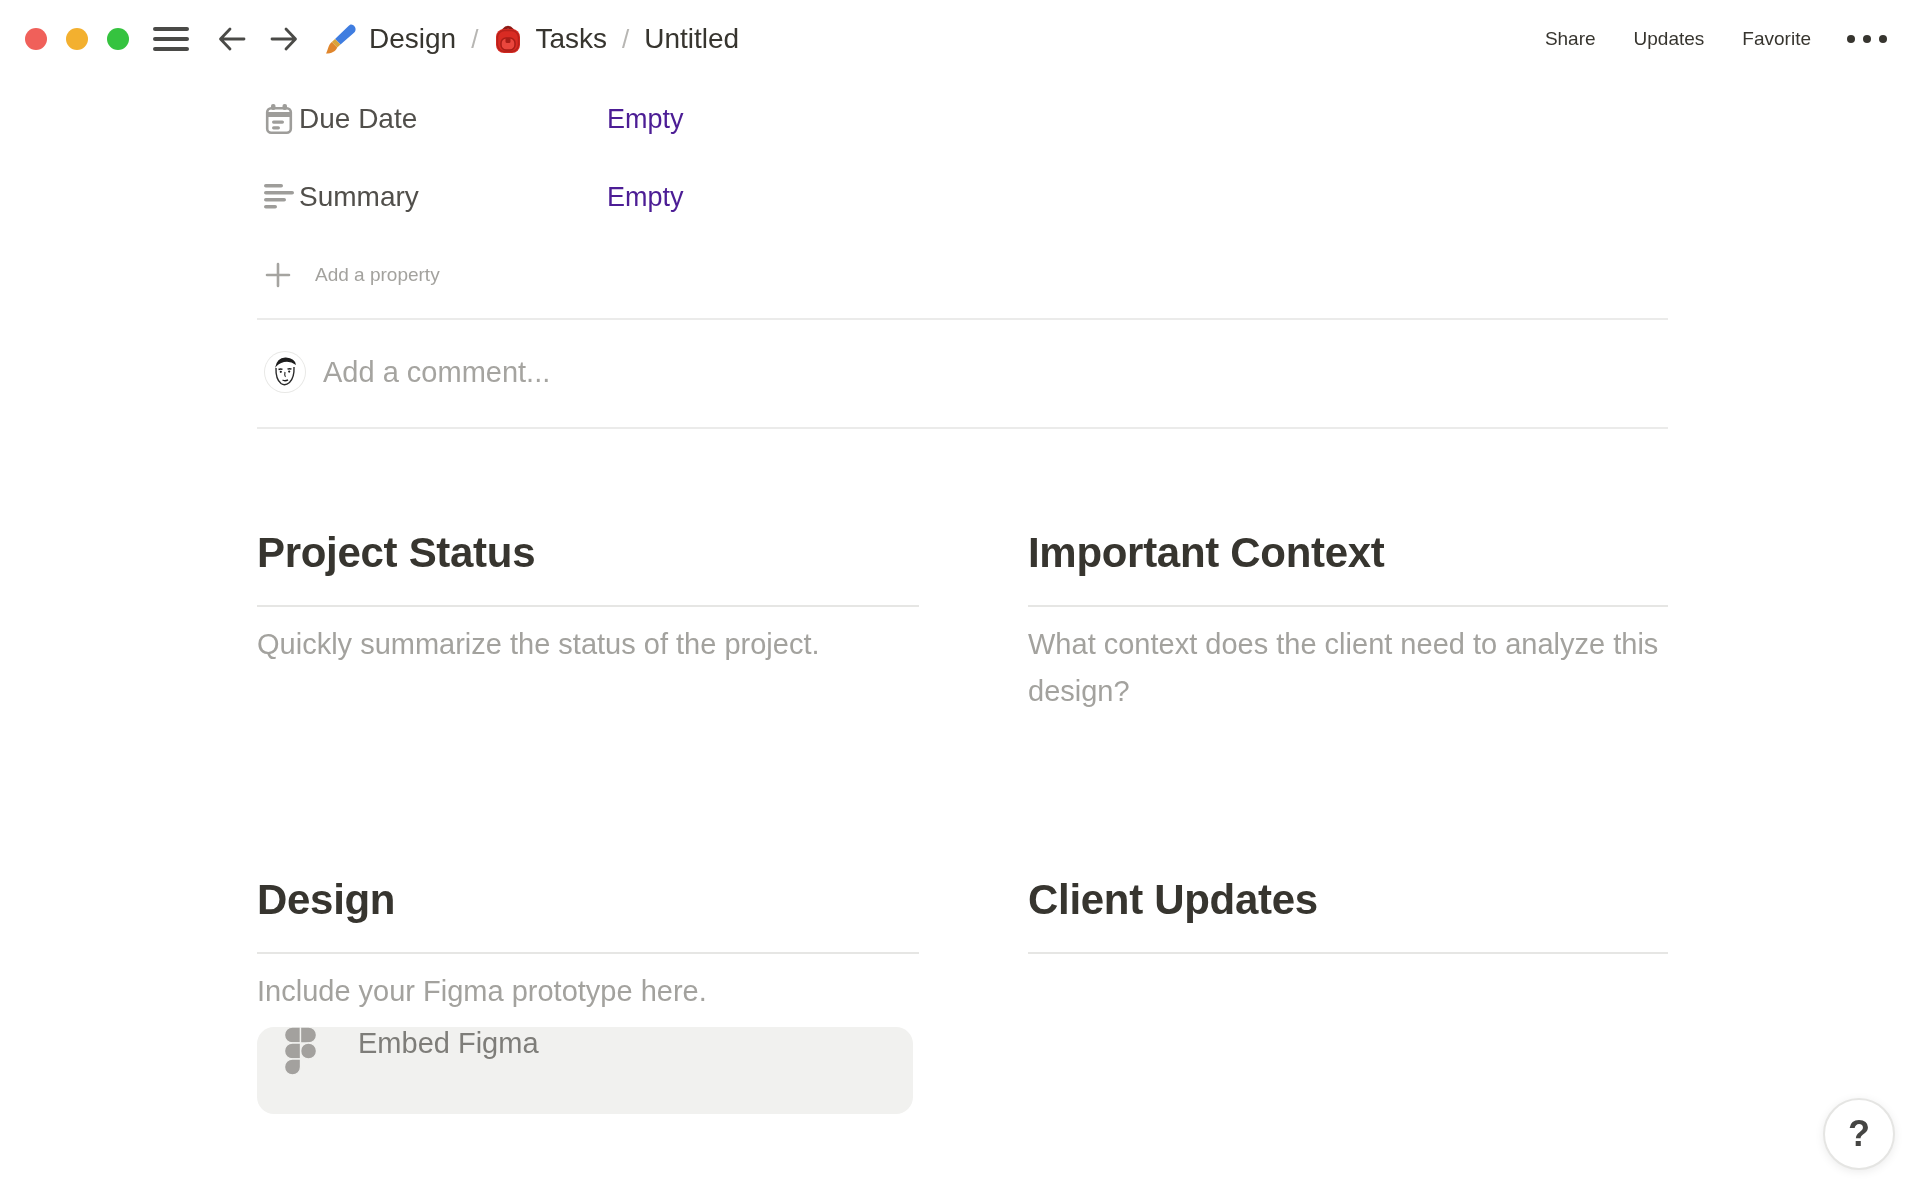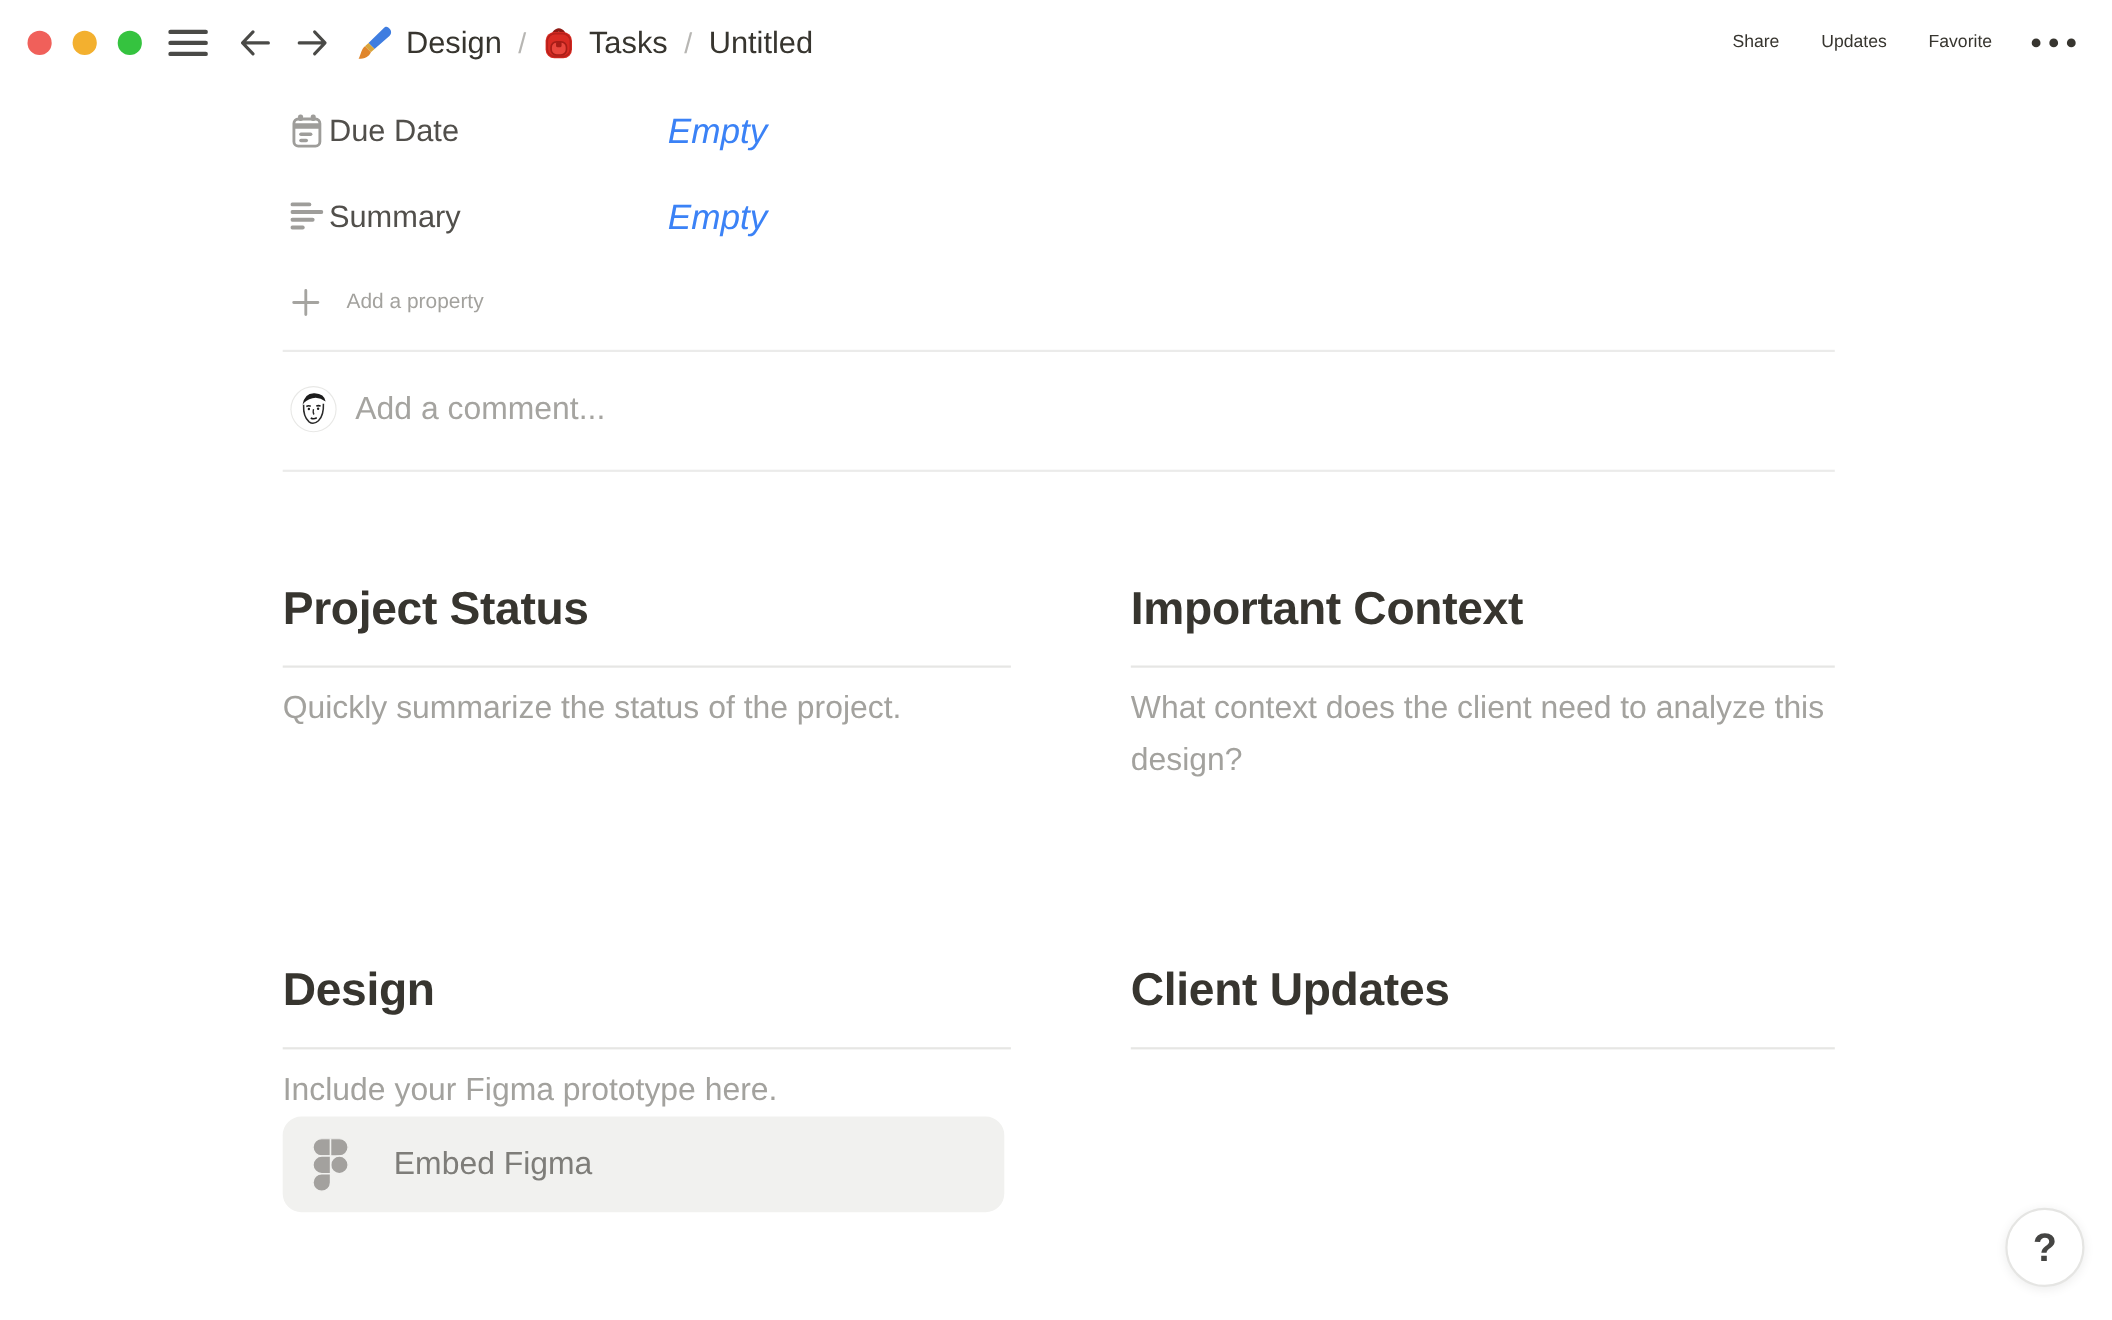--- a/index.html
+++ b/index.html
@@ -9,51 +9,51 @@
   
   .topbar { position:absolute; top:0; left:0; right:0; height:78px; display:flex; align-items:center; }
   .lights { display:flex; gap:19px; margin-left:25px; }
   .light { width:22px; height:22px; border-radius:50%; }
   .hamburger { margin-left:24px; display:flex; flex-direction:column; gap:6px; width:36px; cursor:pointer; }
   .hamburger span { display:block; height:4px; border-radius:2px; background:#4a4a47; }
   .navarrow { margin-left:28px; width:30px; height:28px; cursor:pointer; }
   .crumbs { display:flex; align-items:center; margin-left:24px; font-size:28px; color:#37352f; }
   .crumb { display:flex; align-items:center; gap:12px; cursor:pointer; }
   .crumb-sep { color:#b7b6b3; margin:0 15px; font-size:26px; }
-  .tb-actions { margin-left:auto; display:flex; align-items:center; gap:38px; padding-right:33px; font-size:16px; }
+  .tb-actions { margin-left:auto; display:flex; align-items:center; gap:38px; padding-right:33px; font-size:19px; }
   .tb-btn { cursor:pointer; }
   .dots { display:flex; gap:8px; align-items:center; margin-left:-2px; cursor:pointer; }
   .dots i { width:8px; height:8px; border-radius:50%; background:#37352f; }
 
   
   .props { position:absolute; left:264px; top:94px; }
   .prop-row { display:flex; align-items:center; height:50px; margin-bottom:28px; cursor:pointer; }
   .prop-left { display:flex; align-items:center; gap:5px; width:343px; }
   .prop-name { font-size:28px; color:#514f4b; }
-  .prop-value { font-size:32px; color:#3b82f6;font-style:italic; }
+  .prop-value { font-size:27px; color:#4c1d95; }
   .addprop { display:flex; align-items:center; gap:23px; height:50px; color:#a3a29e; font-size:19px; cursor:pointer; }
 
   .divider { position:absolute; left:257px; width:1411px; height:2px; background:#ebebea; }
 
   
   .comment { position:absolute; left:265px; top:352px; display:flex; align-items:center; gap:18px; cursor:text; }
   .avatar { width:40px; height:40px; border-radius:50%; background:#fff; box-shadow:0 0 0 1px #e8e8e6; overflow:hidden; }
   .comment-ph { font-size:29px; color:#a5a4a0; }
 
   
   .col { position:absolute; }
   .col h2 { font-size:42px; line-height:50px; font-weight:700; color:#37352f; letter-spacing:-0.3px; }
   .col .rule { height:2px; background:#e6e6e4; margin-top:27px; }
   .col p { margin-top:14px; font-size:29px; line-height:47px; color:#a3a29e; }
   .c1r1 { left:257px; top:528px; width:662px; }
   .c2r1 { left:1028px; top:528px; width:640px; }
   .c1r2 { left:257px; top:875px; width:662px; }
   .c2r2 { left:1028px; top:875px; width:640px; }
 
-  .embed-btn { margin-top:0; width:656px; height:87px; background:#f1f1ef; border-radius:17px; display:flex; align-items:center; padding-left:27px; cursor:pointer; }
+  .embed-btn { margin-top:12px; width:656px; height:87px; background:#f1f1ef; border-radius:17px; display:flex; align-items:flex-start; padding-left:27px; cursor:pointer; }
   .embed-label { margin-left:41px; font-size:29px; color:#7e7d79; }
 
   
   .help { position:absolute; left:1823px; top:1098px; width:72px; height:72px; border-radius:50%; background:#fff; border:2px solid #e5e5e3; box-shadow:0 2px 10px rgba(0,0,0,0.08); display:flex; align-items:center; justify-content:center; font-size:36px; font-weight:600; color:#454543; cursor:pointer; }
 </style>
 </head>
 <body>
 
 <div class="stage">
 

